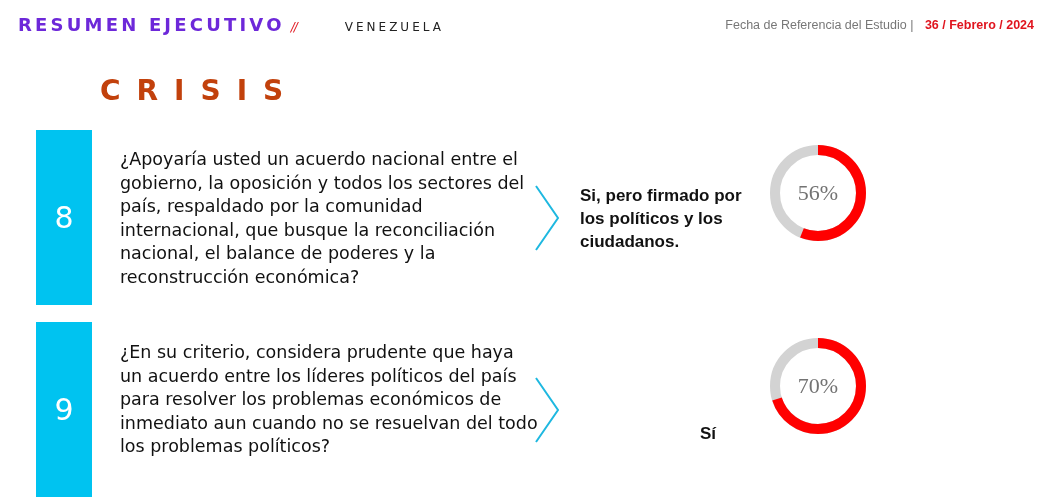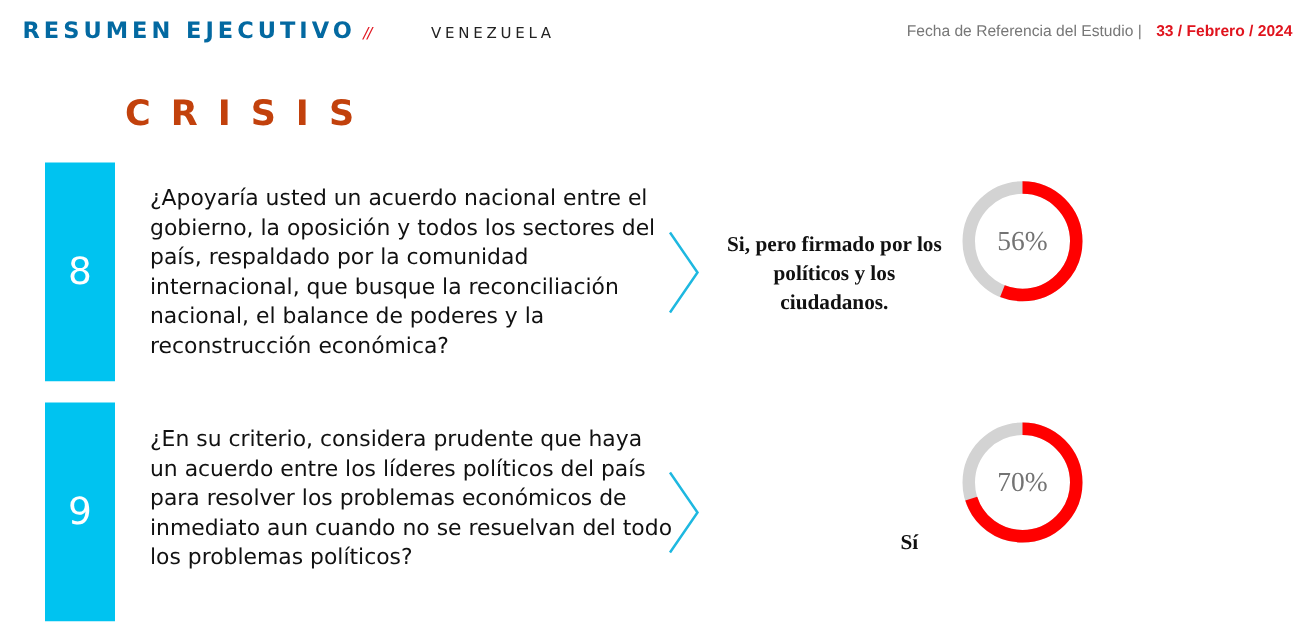--- a/index.html
+++ b/index.html
@@ -1,43 +1,43 @@
 <!DOCTYPE html>
 <html><head>
   <meta charset="utf-8">
   <style>
     html, body { margin: 0; padding: 0; background: #ffffff; }
     body { width: 1044px; height: 504px; position: relative; overflow: hidden; font-family: "DejaVu Sans", sans-serif; color: #111; }
     .header-left { position: absolute; left: 18px; top: 14px; display: flex; align-items: baseline; white-space: nowrap; }
-    .brand { font-family: "DejaVu Sans", sans-serif; font-weight: bold; font-size: 18px; letter-spacing: 3.2px; color: #0369a1; }
+    .brand { font-family: "DejaVu Sans", sans-serif; font-weight: bold; font-size: 18px; letter-spacing: 3.2px; color: #6d28d9; }
     .sep { color: #e0141e; font-size: 12px; margin: 0 8px 0 6px; font-style: italic; letter-spacing: -1px; }
     .country { font-size: 12px; letter-spacing: 3px; color: #222; margin-left: 40px; }
     .header-right { position: absolute; right: 10px; top: 18px; font-family: "Liberation Sans", sans-serif; font-size: 12.5px; white-space: nowrap; }
     .ref-label { color: #777; }
     .ref-date { color: #e0141e; font-weight: bold; margin-left: 8px; }
     .section-title { position: absolute; left: 100px; top: 74px; font-size: 28px; font-weight: bold; letter-spacing: 16px; color: #c2410c; font-family: "DejaVu Sans", sans-serif; }
     .qnum { position: absolute; left: 36px; width: 56px; height: 175px; background: #00c3f0; color: #fff; font-size: 30px; display: flex; align-items: center; justify-content: center; font-family: "DejaVu Sans", sans-serif; }
     .qtext { position: absolute; left: 108px; width: 420px; font-size: 17.5px; line-height: 23.5px; color: #111; font-family: "DejaVu Sans", sans-serif; margin-left: 12px; }
     .chevron { position: absolute; left: 533px; width: 28px; height: 66px; }
-    .answer { position: absolute; text-align: center; font-weight: bold; font-size: 17px; line-height: 23px; color: #111; font-family: Liberation Serif, serif; }
+    .answer { position: absolute; text-align: left; font-weight: bold; font-size: 17px; line-height: 23px; color: #111; font-family: Liberation Sans, sans-serif; }
     .donut { position: absolute; width: 100px; height: 100px; }
     .donut-label { position: absolute; left: 0; top: 0; width: 100px; height: 100px; display: flex; align-items: center; justify-content: center; font-size: 22px; font-weight: normal; color: #737373; font-family: Liberation Serif, serif; }
   </style>
 </head>
 <body>
 
 <div class="header-left">
   <span class="brand">RESUMEN EJECUTIVO</span>
   <span class="sep">//</span>
   <span class="country">VENEZUELA</span>
 </div>
 
 <div class="header-right">
   <span class="ref-label">Fecha de Referencia del Estudio |</span>
-  <span class="ref-date">33 / Febrero / 2024</span>
+  <span class="ref-date">36 / Febrero / 2024</span>
 </div>
 
 <div class="section-title">CRISIS</div>
 
 <div class="qnum" style="top:130px;">8</div>
 <div class="qtext" style="top:148px;">¿Apoyaría usted un acuerdo nacional entre el gobierno, la oposición y todos los sectores del país, respaldado por la comunidad internacional, que busque la reconciliación nacional, el balance de poderes y la reconstrucción económica?</div>
 <svg class="chevron" style="top:185px;" viewBox="0 0 28 66">
   <polyline points="3,1 25,33 3,65" fill="none" stroke="#1eb8e0" stroke-width="2"></polyline>
 </svg>
 <div class="answer" style="left:580px; width:175px; top:184px;">Si, pero firmado por los políticos y los ciudadanos.</div>

